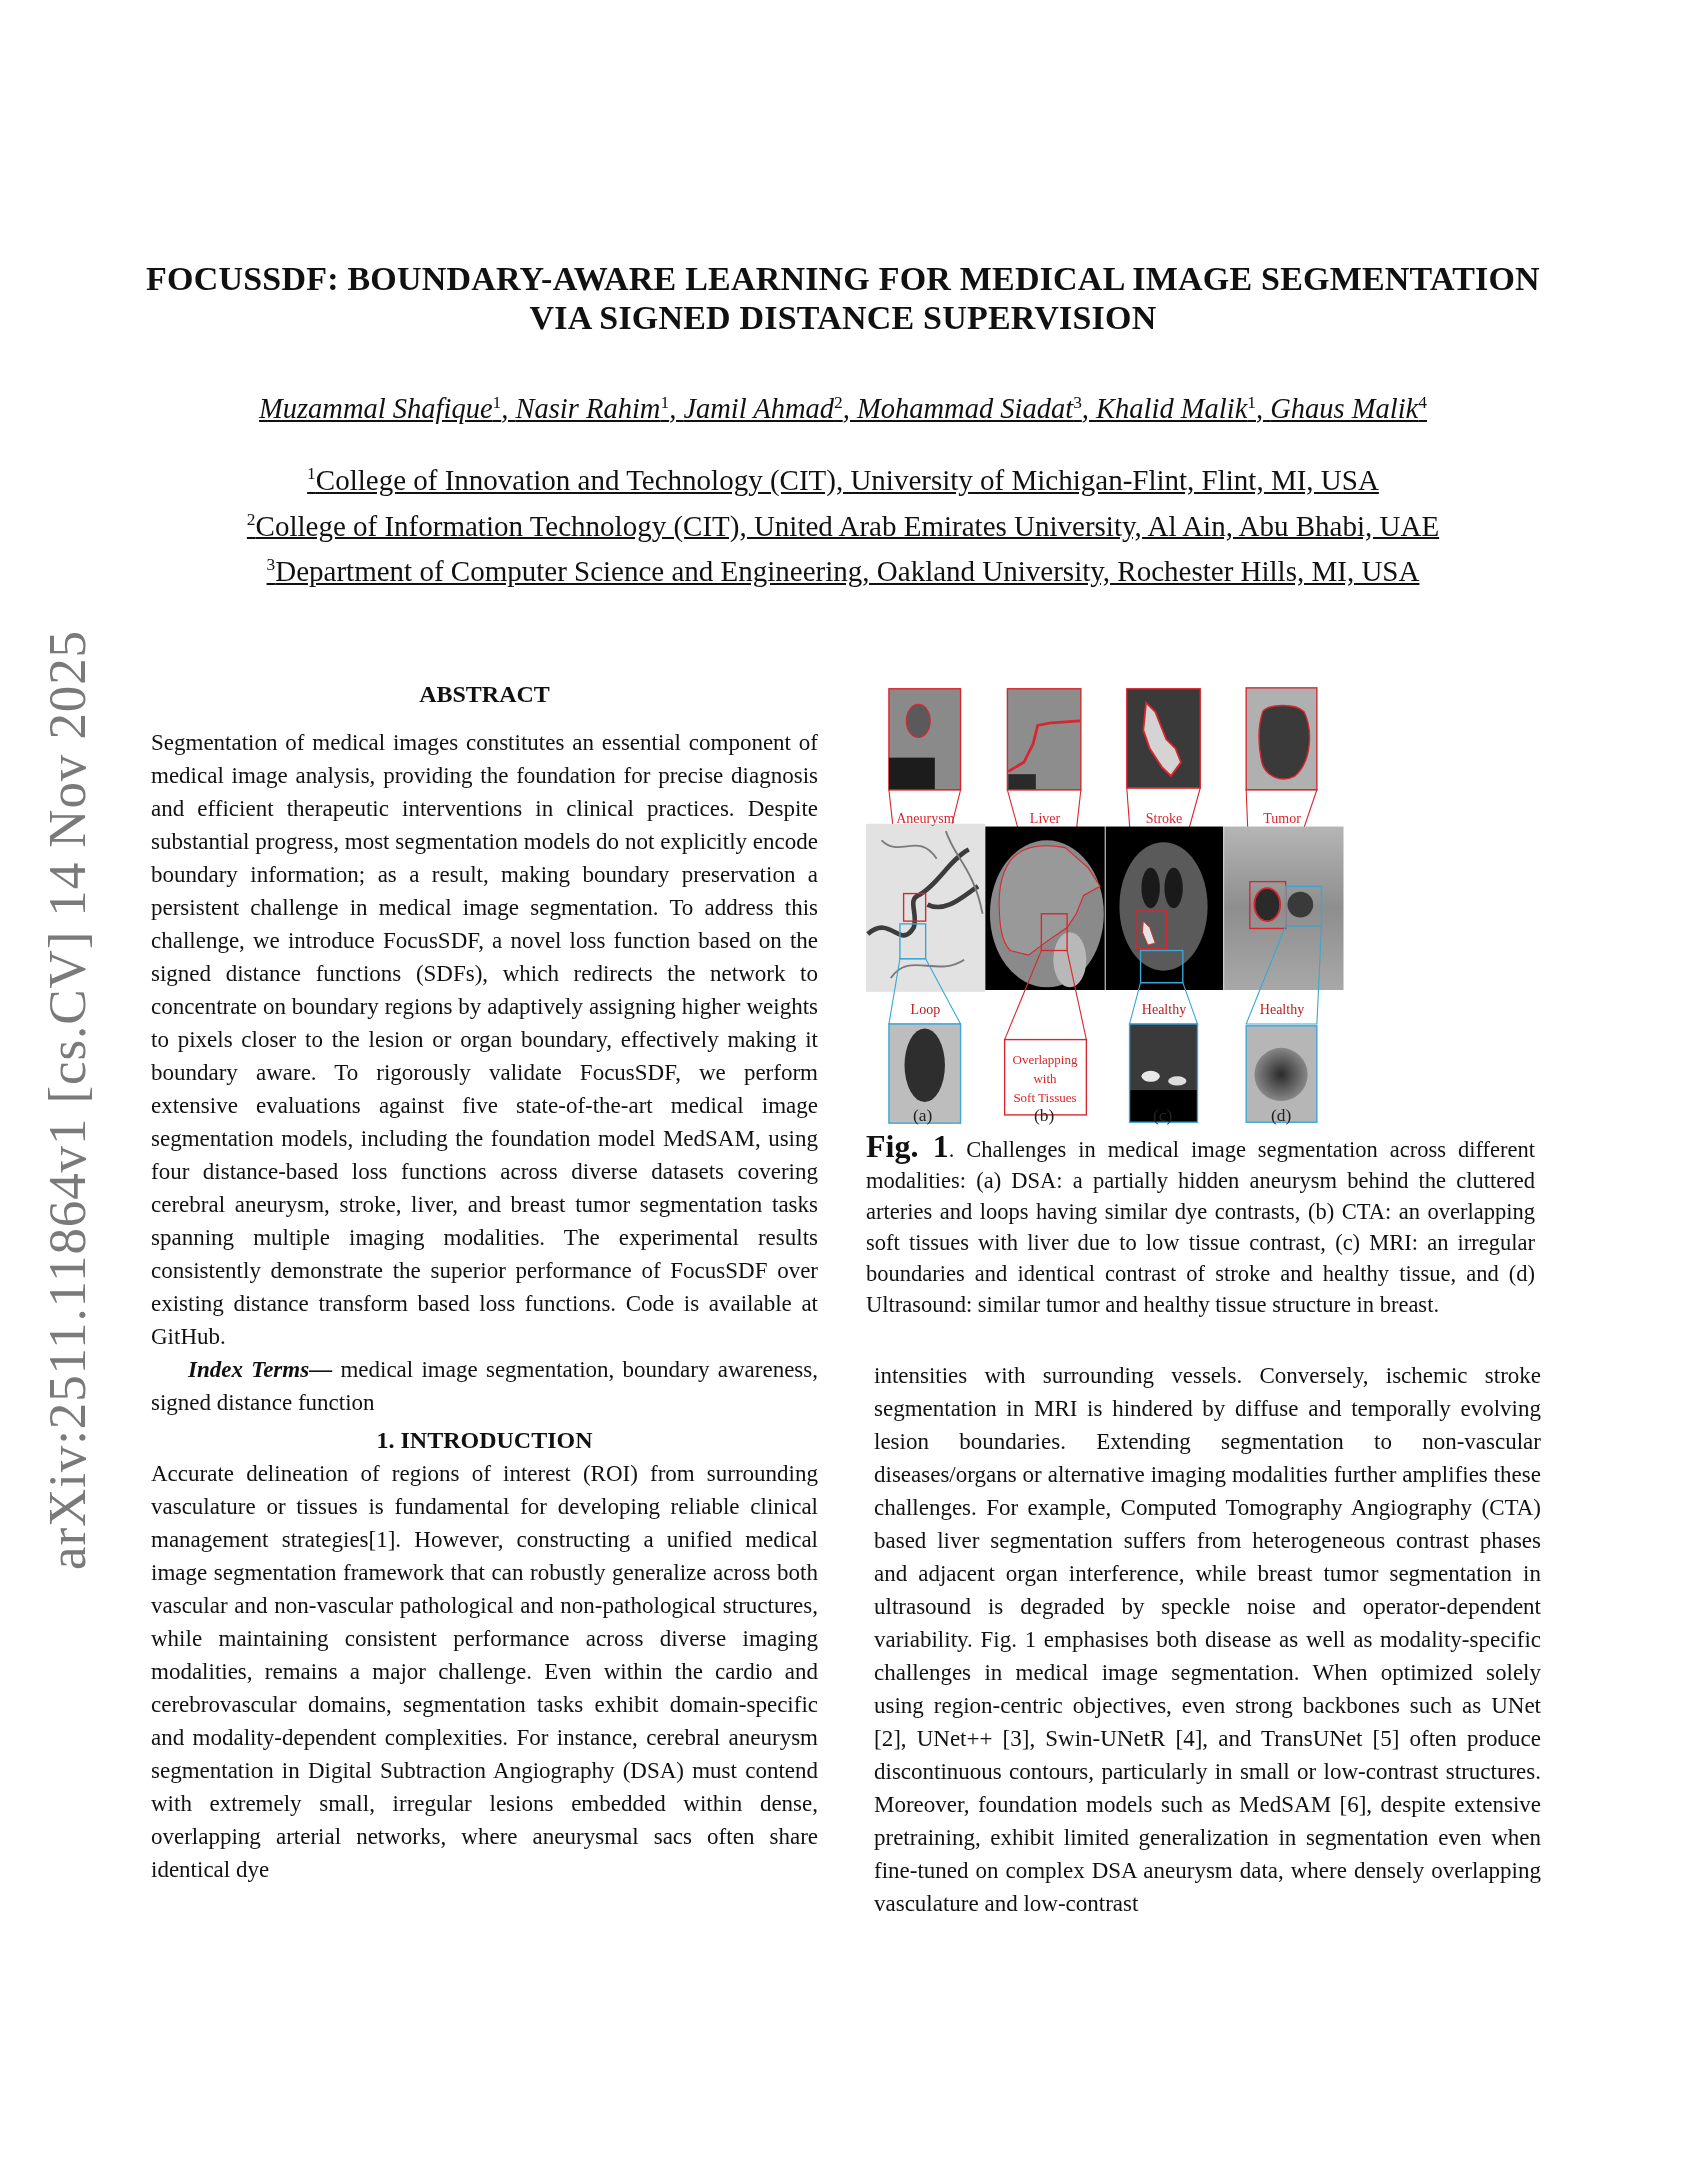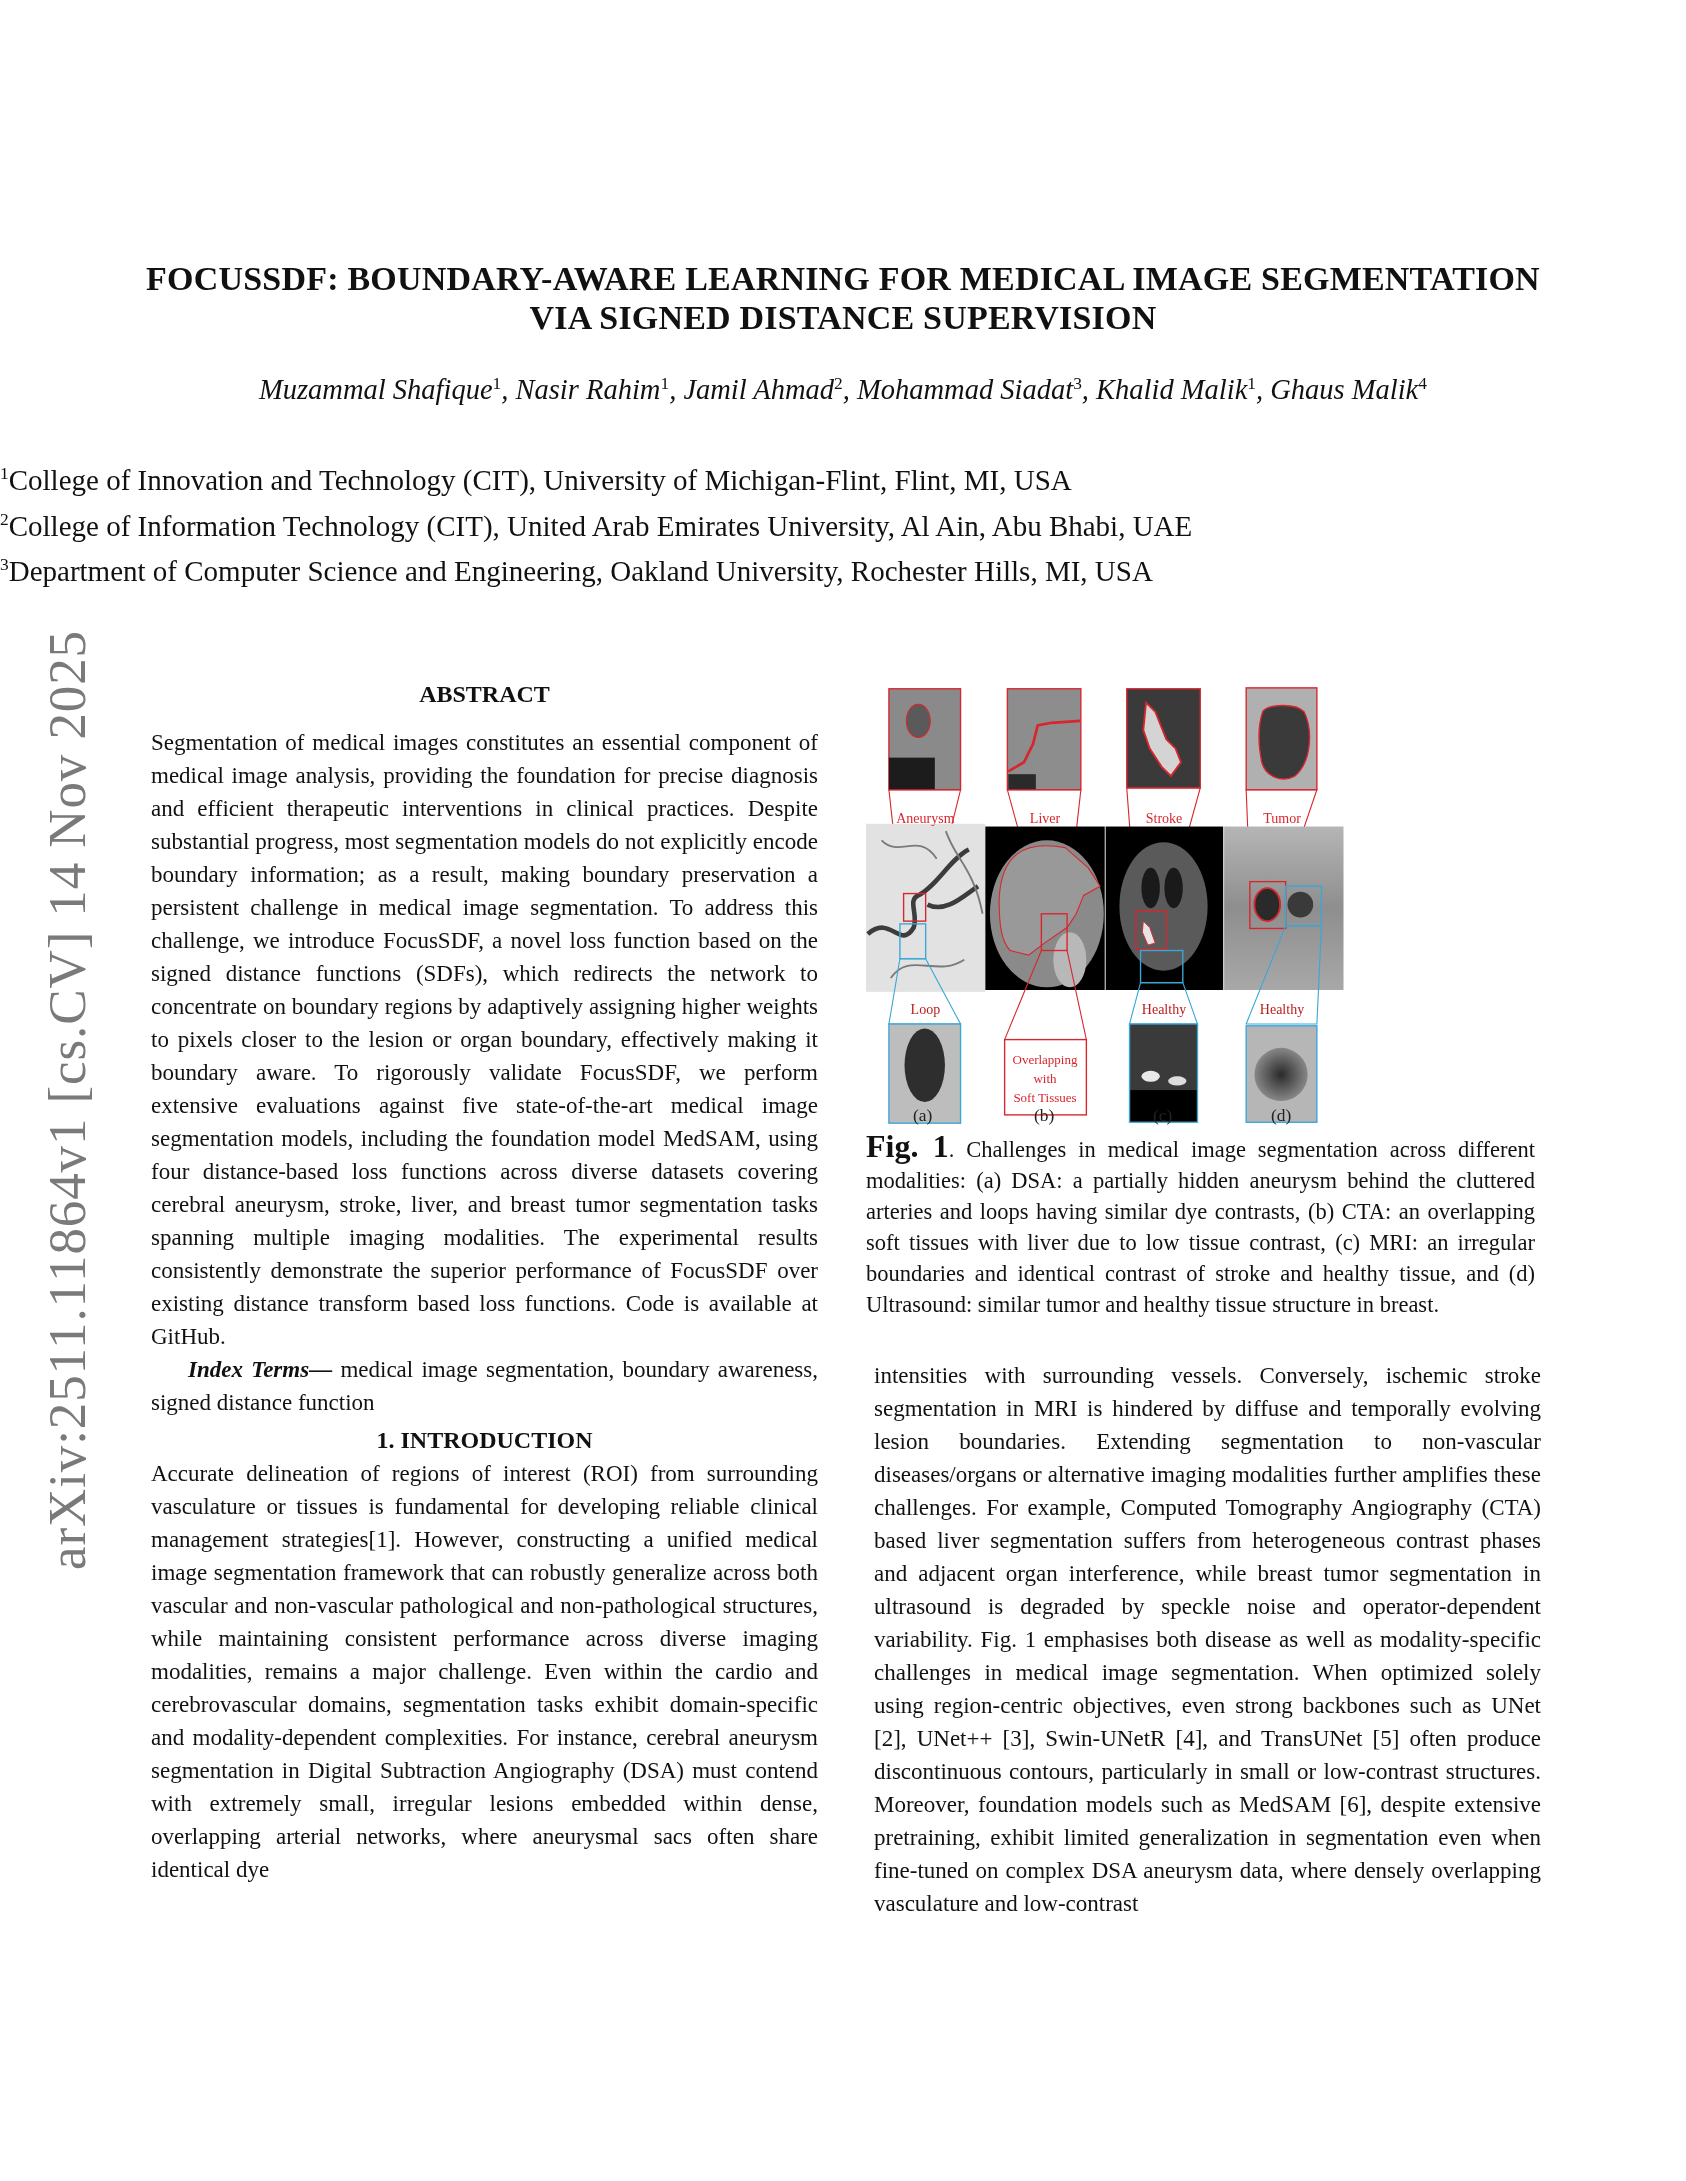--- a/index.html
+++ b/index.html
@@ -2,24 +2,24 @@
 <html style="font-size:14.7px"><head>
 <meta charset="utf-8">
 <style>
   html, body { margin: 0; padding: 0; background: #ffffff; }
   body { width: 1686px; height: 2182px; position: relative; overflow: hidden;
          font-family: "Liberation Serif", "DejaVu Serif", serif; color: #111; }
   .arxiv { position: absolute; left: 37px; top: 1570px; transform-origin: 0 0; transform: rotate(-90deg);
            font-size: 53px; color: #7a7a7a; white-space: nowrap; letter-spacing: 0.9px; }
   .title { position: absolute; top: 259px; left: 0; width: 1686px; text-align: center;
            font-weight: bold; font-size: 34px; line-height: 39px; letter-spacing: 0.2px; }
-  .authors { position: absolute; top: 372px; left: 0; width: 1686px; text-align: center;
-             font-style: italic; font-size: 28.5px; }
+  .authors { position: absolute; top: 391px; left: 0; width: 1686px; text-align: center;
+             font-style: italic; font-size: 28.5px; text-decoration: underline; }
   .authors sup, .affil sup { font-size: 17.4px; font-style: normal; }
-  .affils { position: absolute; top: 454px; left: 0; width: 1686px; text-align: left; font-size: 29px; line-height: 39px; }
+  .affils { position: absolute; top: 454px; left: 0; width: 1686px; text-align: center; font-size: 29px; line-height: 39px; text-decoration: underline; }
   .col { position: absolute; width: 667px; font-size: 23px; line-height: 33px; text-align: justify; }
   .col-left { left: 151px; top: 678px; }
   .col-right { left: 866px; top: 1359px; margin-left: 8px; }
   .sec-h { text-align: center; font-weight: bold; font-size: 24px; line-height: 33px; }
   .abstract-h { margin-bottom: 14.7px; }
   p { margin: 0; }
   .indent { text-indent: 37px; }
   .intro-h { margin-top: 5.5px; }
   .fig { position: absolute; left: 863px; top: 675px; width: 680px; height: 450px; }
   .caption { position: absolute; left: 866px; top: 1131px; width: 669px; font-size: 22.5px; line-height: 31px; text-align: justify; }

